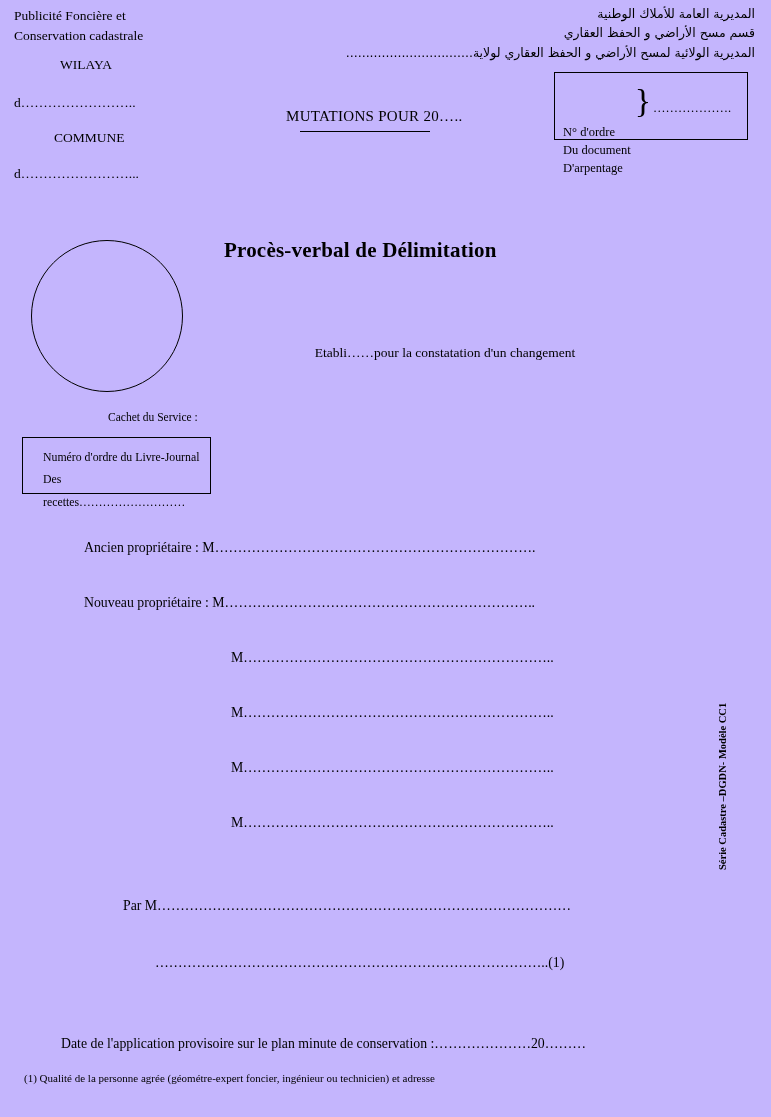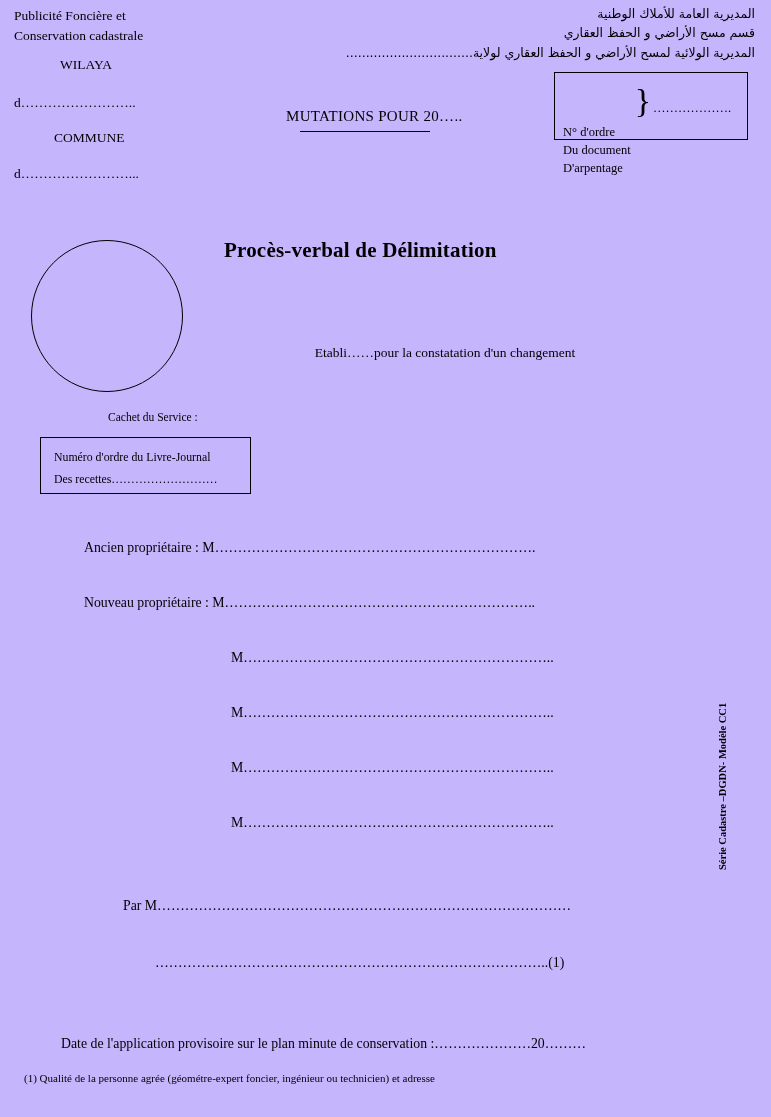--- a/index.html
+++ b/index.html
@@ -122,27 +122,27 @@
     position: absolute;
     left: 60px;
     top: 411px;
     font-size: 11.5px;
     margin-left: 48px;
   }
 
   
   .lj-box {
     position: absolute;
-    left: 40px;
+    left: 22px;
     top: 437px;
-    width: 211px;
+    width: 189px;
     height: 57px;
     border: 1px solid #000;
     box-sizing: border-box;
-    padding: 8px 8px 0 13px;
+    padding: 8px 8px 0 20px;
     font-size: 11.8px;
     line-height: 1.9;
   }
 
   
   .doc-title {
     position: absolute;
     left: 224px;
     top: 238px;
     font-size: 21px;

